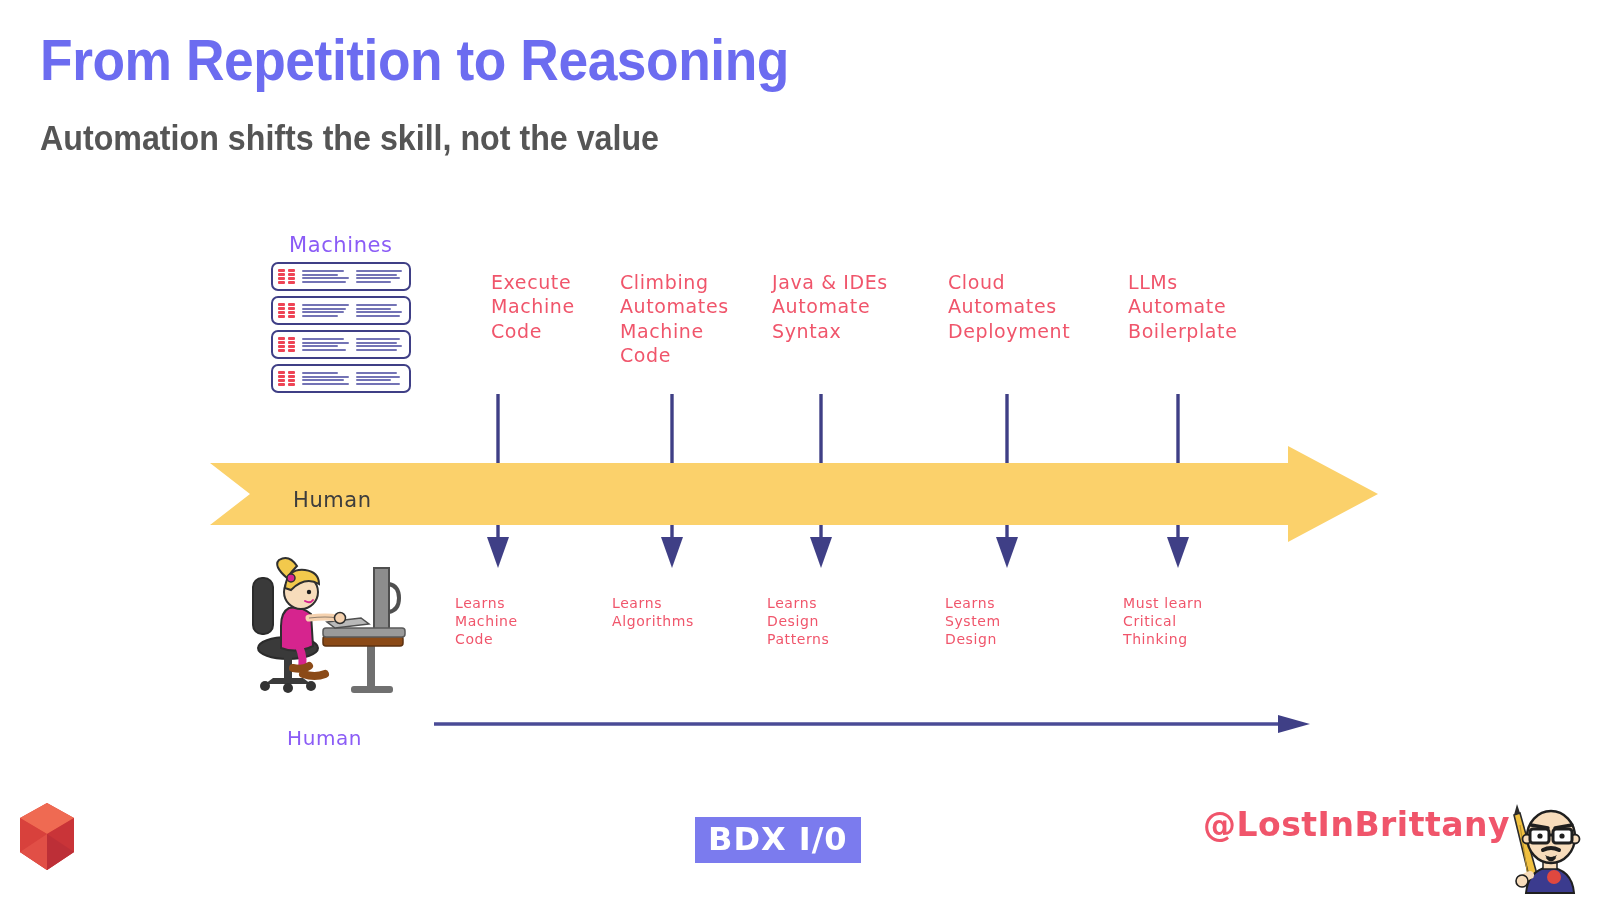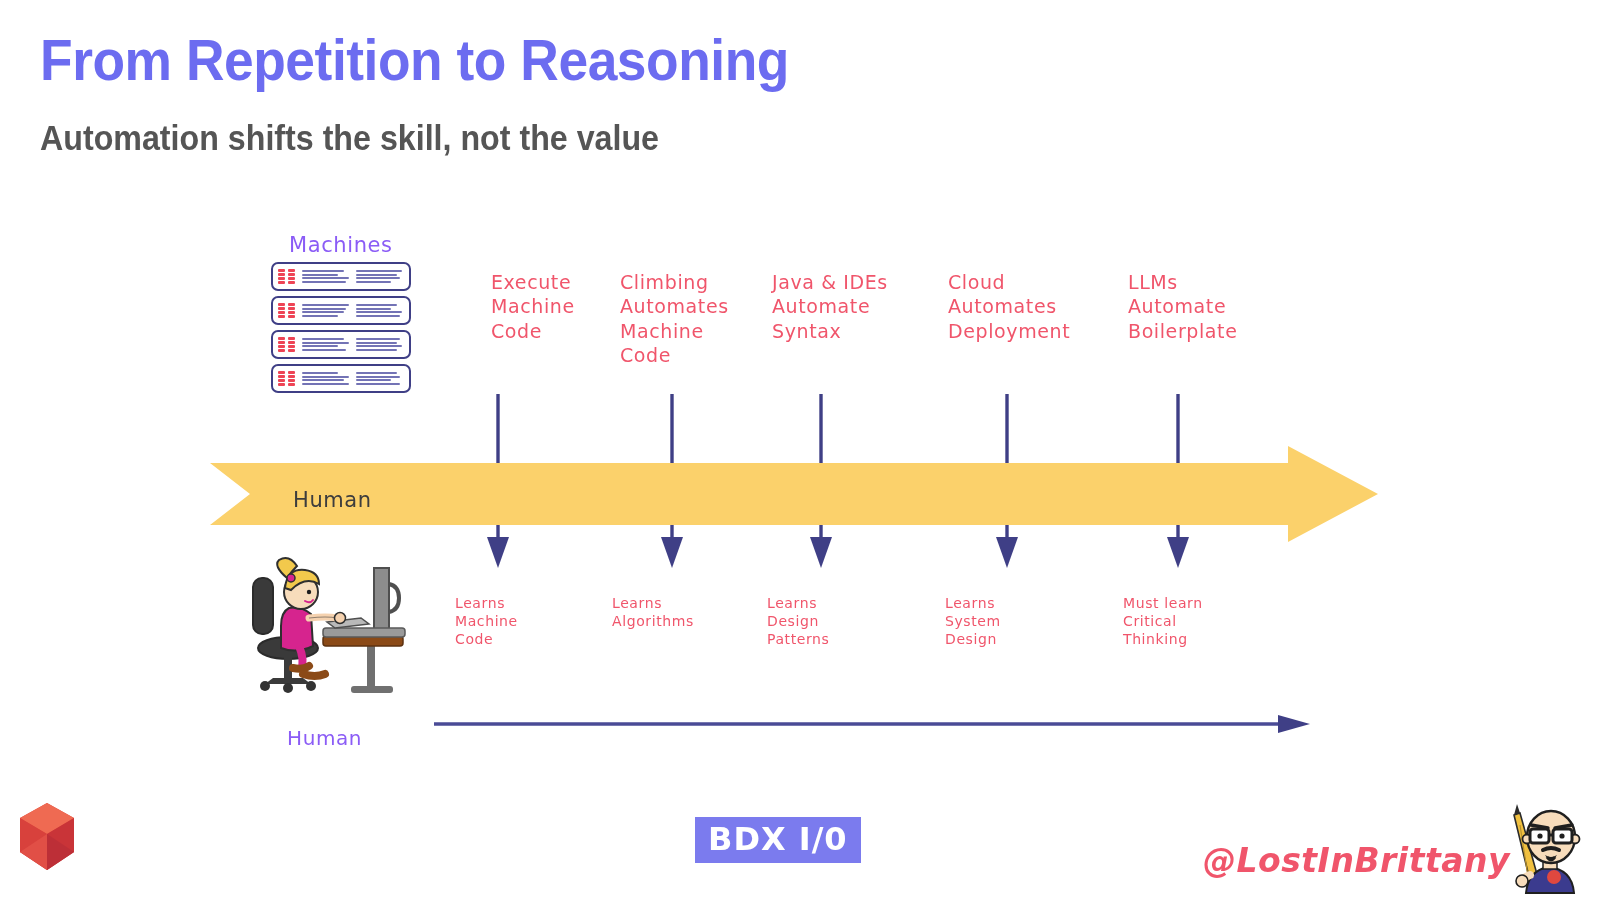--- a/index.html
+++ b/index.html
@@ -94,21 +94,21 @@
     position: absolute; left: 96px; top: 823px;
     font-family: "DejaVu Sans", sans-serif; font-weight: bold;
     font-size: 30px; color: #383A6B; letter-spacing: 0.5px;
   }
   #bdxio-badge {
     position: absolute; left: 695px; top: 817px;
     background: #7B7BEE; padding: 3px 13px 5px 13px;
     font-family: "DejaVu Sans", sans-serif; font-weight: bold;
     font-size: 32px; color: #ffffff; letter-spacing: 1px;
   }
-  #handle { position: absolute; left: 1203px; top: 840px; font-size: 33px; font-weight: bold; letter-spacing: 0.5px; font-style: italic; }
+  #handle { position: absolute; left: 1203px; top: 804px; font-size: 33px; font-weight: bold; letter-spacing: 0.5px; }
   #avatar { position: absolute; left: 1496px; top: 797px; width: 100px; height: 100px; }
   #avatar svg { display: block; width: 100%; height: 100%; }
 </style>
 </head>
 <body>
 
 <div id="slide">
 
   <div class="title">From Repetition to Reasoning</div>
   <div class="subtitle">Automation shifts the skill, not the value</div>

